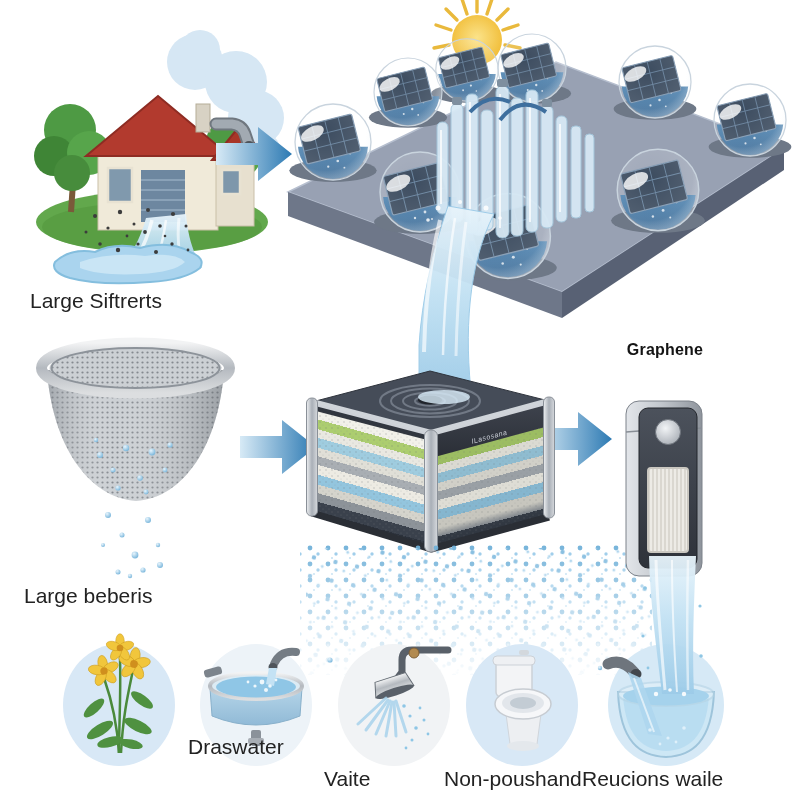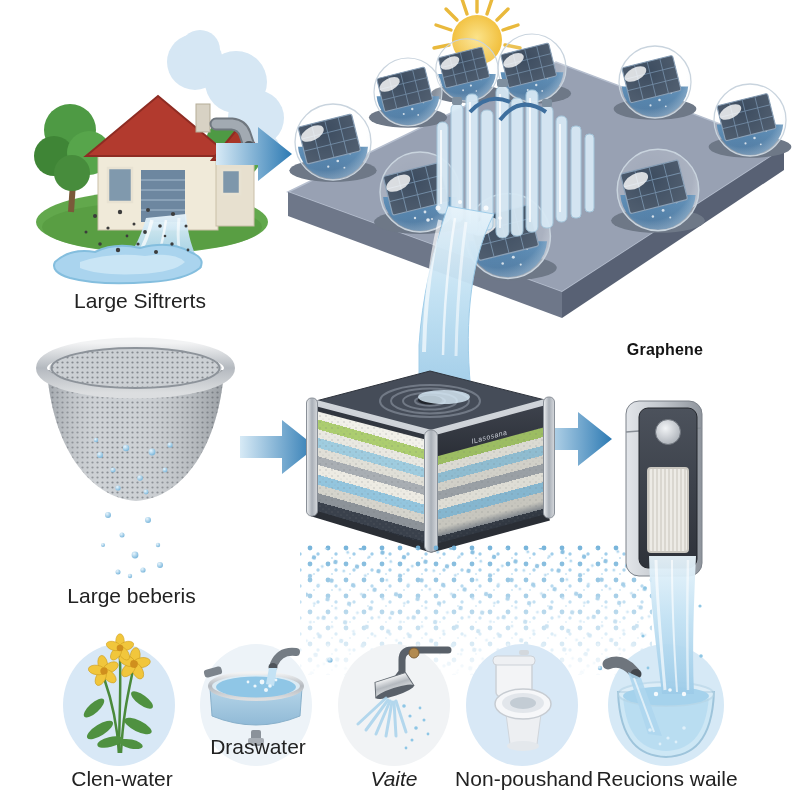--- a/index.html
+++ b/index.html
@@ -1,19 +1,19 @@
 <!DOCTYPE html>
 <html><head>
 <meta charset="utf-8">
 <style>
   html,body{margin:0;padding:0;background:#ffffff;}
   .canvas{position:relative;width:800px;height:800px;background:#ffffff;overflow:hidden;
           font-family:"Liberation Sans", sans-serif;}
   .canvas svg{position:absolute;left:0;top:0;}
-  .lbl{position:absolute;text-align:center;color:#222;font-size:21px;line-height:25px;}
+  .lbl{position:absolute;color:#222;font-size:21px;line-height:25px;}
   .heading{position:absolute;text-align:center;color:#141414;font-weight:700;font-size:16px;line-height:28px;
            letter-spacing:.2px;}
 </style>
 </head>
 <body>
 
 <div class="canvas">
 
 <svg width="800" height="800" viewBox="0 0 800 800">
 <defs>
@@ -542,19 +542,18 @@
 </g>
 </svg>
 
 <div class="lbl" style="left:30px;top:288px;width:220px;">Large Siftrerts</div>
 <div class="lbl" style="left:24px;top:583px;width:215px;">Large beberis</div>
 
 <div class="heading" style="left:540px;top:336px;width:250px;">
   <div>Graphene</div>
 </div>
 
-<div class="lbl" style="left:52px;top:766px;width:140px;">Clen-water</div>
 <div class="lbl" style="left:188px;top:734px;width:140px;">Draswater</div>
-<div class="lbl" style="left:324px;top:766px;width:140px;font-style:italic;">Vaite</div>
+<div class="lbl" style="left:324px;top:766px;width:140px;">Vaite</div>
 <div class="lbl" style="left:444px;top:766px;width:160px;">Non-poushand</div>
 <div class="lbl" style="left:582px;top:766px;width:170px;">Reucions waile</div>
 
 </div>
 
 </body></html>

